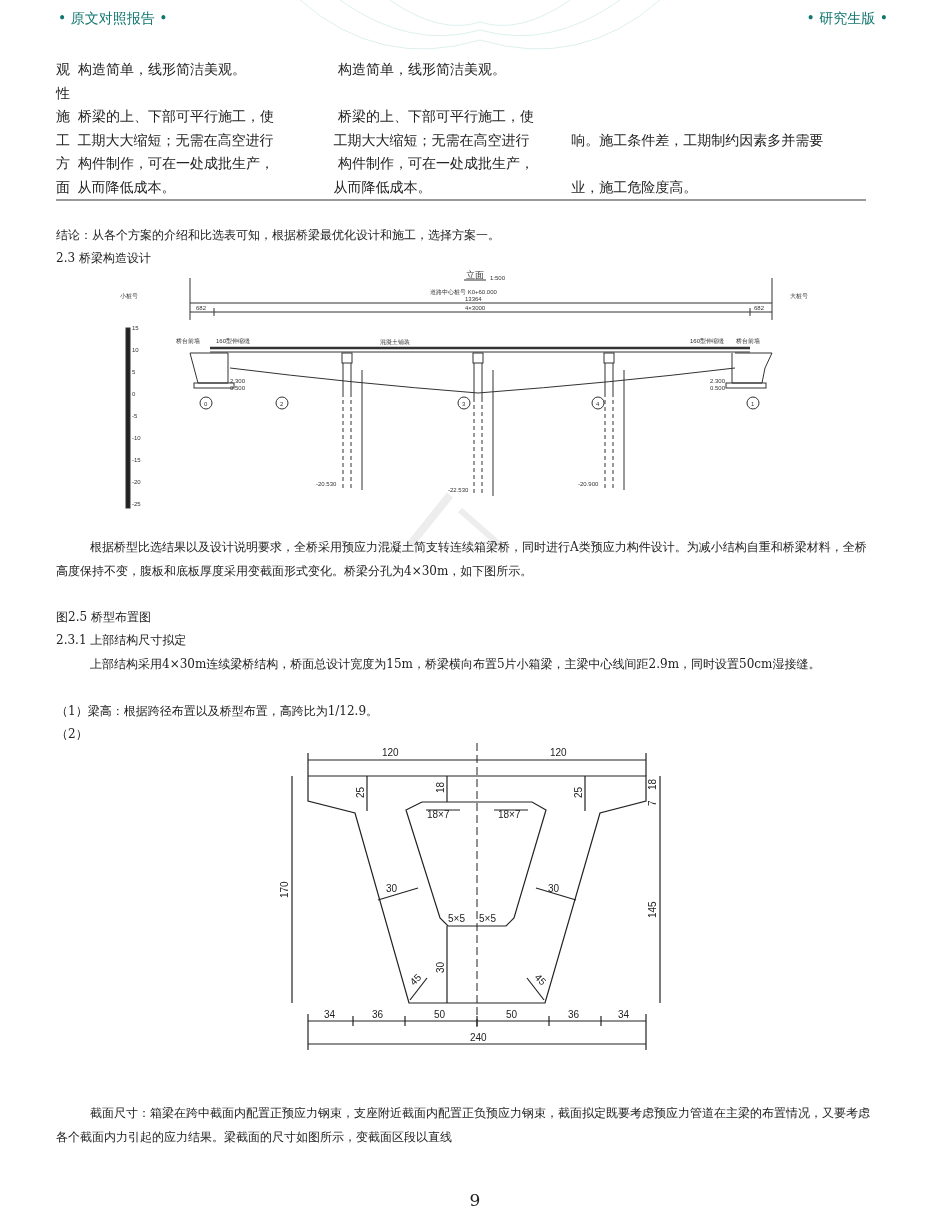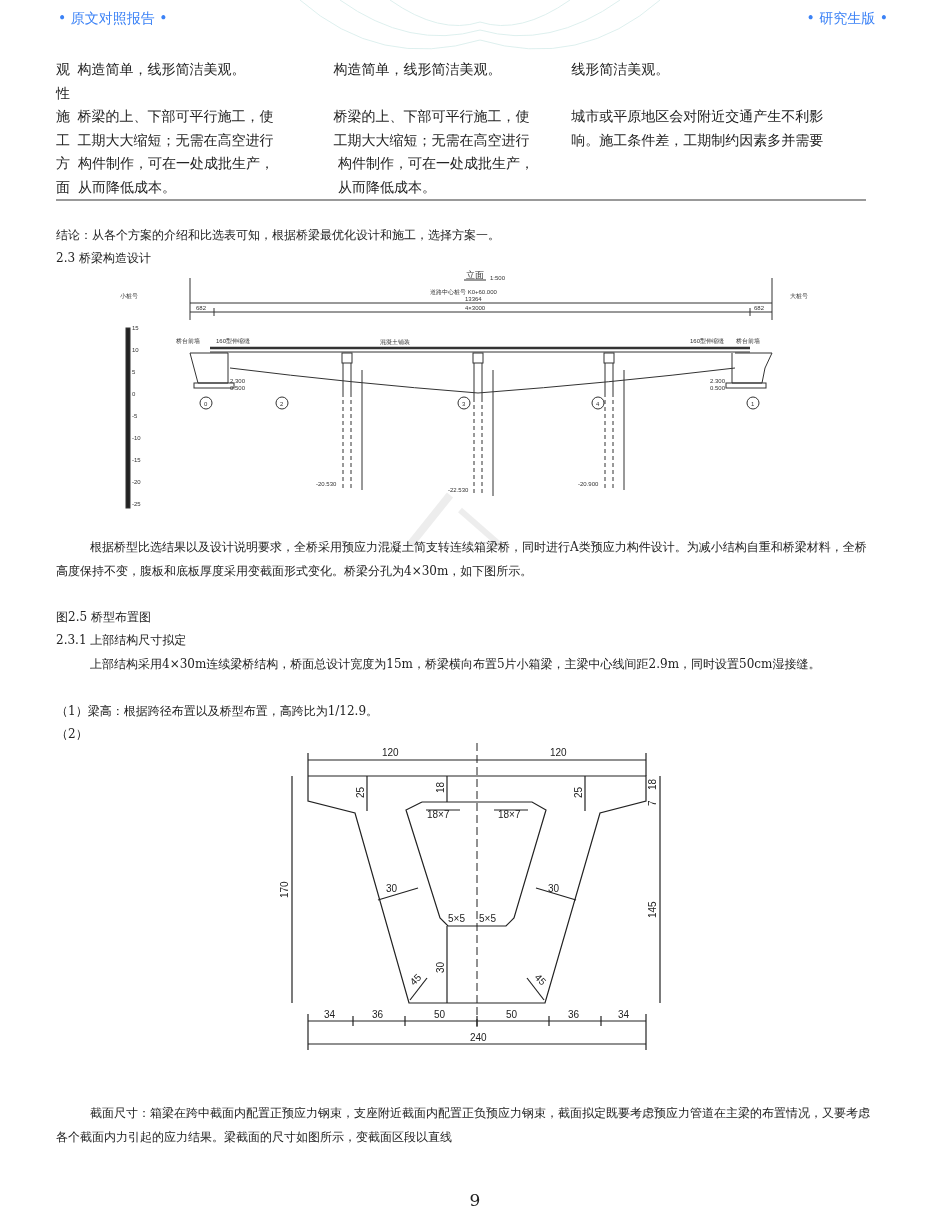--- a/index.html
+++ b/index.html
@@ -1,21 +1,21 @@
 <!DOCTYPE html>
 <html><head>
 <meta charset="utf-8">
 <style>
   html, body { margin: 0; padding: 0; background: #ffffff; }
   body {
     width: 950px; height: 1230px; position: relative; overflow: hidden;
     font-family: "DejaVu Serif", "Liberation Serif", serif;
     color: #222; font-size: 14px;
   }
-  .hdr { position: absolute; top: 10px; font-size: 14px; color: #3b82f6; }
+  .hdr { position: absolute; top: 10px; font-size: 14px; color: #0f766e; }
   .hdr-left { left: 58px; }
   .hdr-right { right: 62px; }
   .deco { position: absolute; left: 280px; top: 0; width: 400px; height: 60px; opacity: 0.35; }
 
   .tbl { position: absolute; left: 56px; top: 58px; width: 810px; border-bottom: 2px solid #999; }
   .tbl-row { display: flex; line-height: 23.5px; }
   .c0 { width: 22px; }
   .c1 { width: 240px; }
   .c2 { width: 240px; padding-left: 20px; }
   .c3 { width: 300px; padding-left: 2px; }
@@ -40,49 +40,48 @@
 </svg>
 
 <div class="hdr hdr-left">• 原文对照报告 •</div>
 <div class="hdr hdr-right">• 研究生版 •</div>
 
 <div class="tbl">
   <div class="tbl-row">
     <div class="c0">观</div>
     <div class="c1">构造简单，线形简洁美观。</div>
     <div class="c2">构造简单，线形简洁美观。</div>
-    <div class="c3">线形简洁美观。</div>
   </div>
   <div class="tbl-row">
     <div class="c0">性</div>
     <div class="c1"></div>
     <div class="c2"></div>
     <div class="c3"></div>
   </div>
   <div class="tbl-row">
     <div class="c0">施</div>
     <div class="c1">桥梁的上、下部可平行施工，使</div>
     <div class="c2">桥梁的上、下部可平行施工，使</div>
-    <div class="c3">城市或平原地区会对附近交通产生不利影</div>
   </div>
   <div class="tbl-row">
     <div class="c0">工</div>
     <div class="c1">工期大大缩短；无需在高空进行</div>
     <div class="c2">工期大大缩短；无需在高空进行</div>
     <div class="c3">响。施工条件差，工期制约因素多并需要</div>
   </div>
   <div class="tbl-row">
     <div class="c0">方</div>
     <div class="c1">构件制作，可在一处成批生产，</div>
     <div class="c2">构件制作，可在一处成批生产，</div>
   </div>
   <div class="tbl-row">
     <div class="c0">面</div>
     <div class="c1">从而降低成本。</div>
     <div class="c2">从而降低成本。</div>
+    <div class="c3">业，施工危险度高。</div>
   </div>
 </div>
 
 <div class="p" style="top:224px;">结论：从各个方案的介绍和比选表可知，根据桥梁最优化设计和施工，选择方案一。</div>
 <div class="p" style="top:247px;">2.3 桥梁构造设计</div>
 
 <svg class="fig1" viewBox="0 0 740 245">
   <g stroke="#333" fill="none" stroke-width="1">
 
     <line x1="354" y1="12" x2="376" y2="12"></line>

